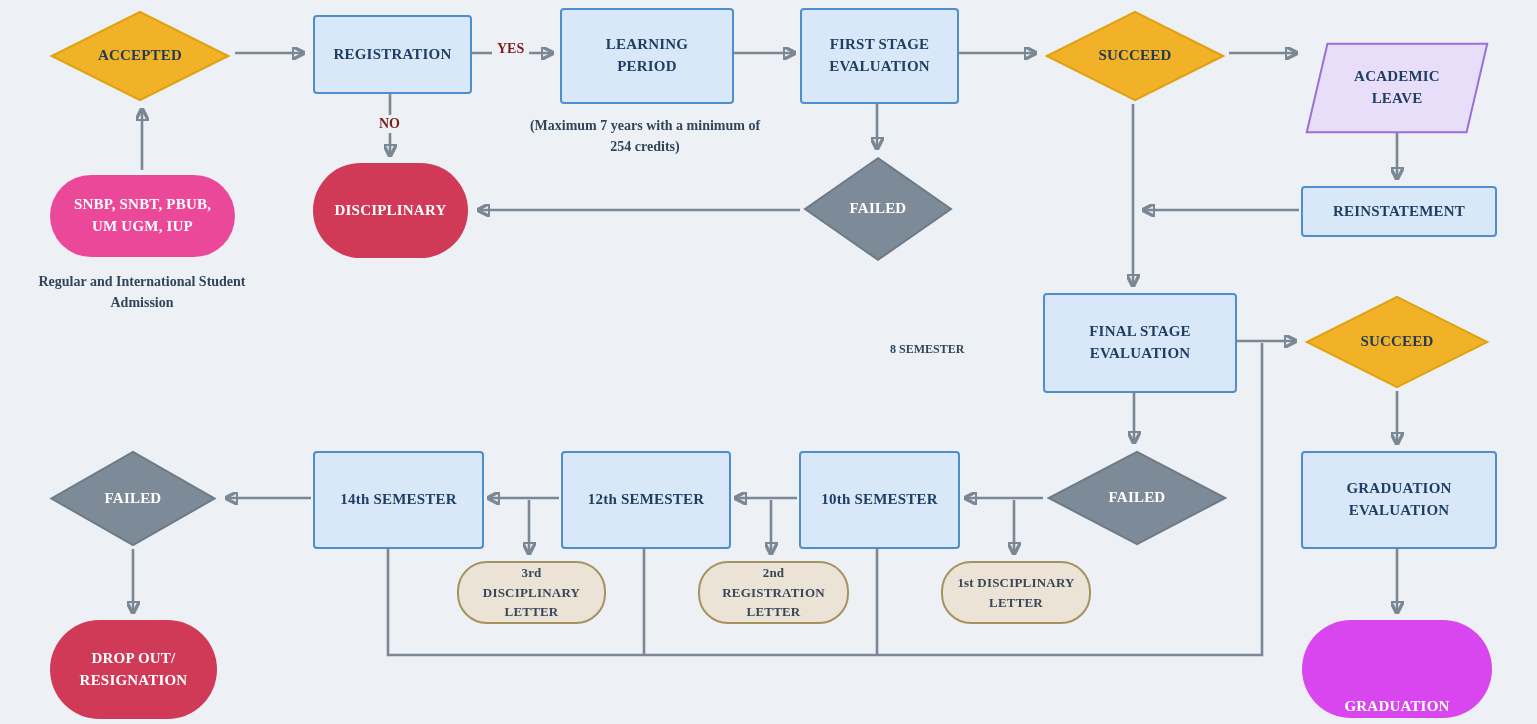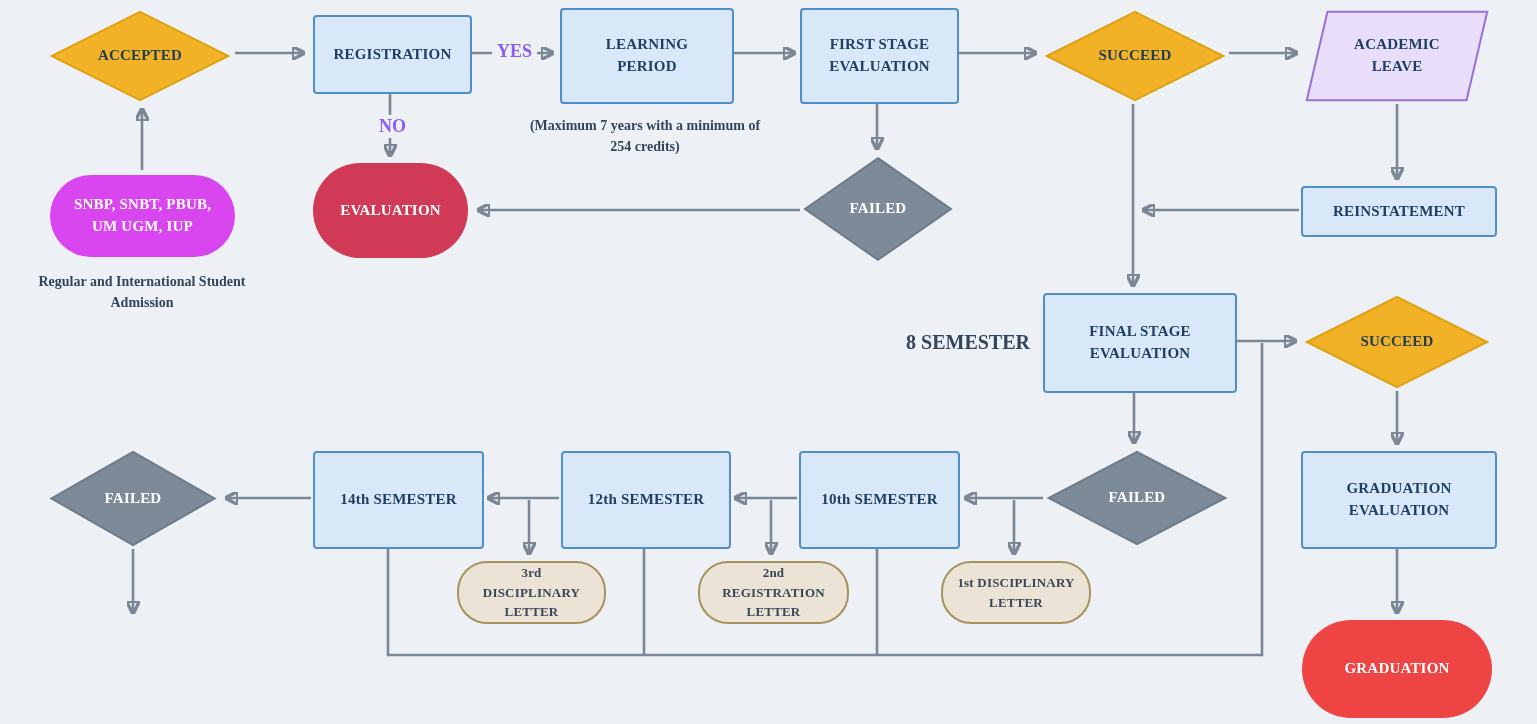--- a/index.html
+++ b/index.html
@@ -13,38 +13,38 @@
     position:absolute;display:flex;align-items:center;justify-content:center;
     text-align:center;font-weight:bold;z-index:1;font-size:15px;line-height:1.45;
     letter-spacing:.2px;
   }
   .shape{position:absolute;left:0;top:0;width:100%;height:100%;z-index:0;}
   .lbl{position:relative;z-index:1;padding:0 10px;}
   
   .rect{background:#d9e8f8;border:2px solid #4e8ecb;border-radius:4px;color:#1e3f63;}
   
   .stadium{border-radius:60px;}
-  .purple{background:#d946ef;color:#ffffff;}
+  .purple{background:#ec4899;color:#ffffff;}
   .red{background:#d03a56;color:#ffffff;}
-  .green{background:#ef4444;color:#ffffff;}
+  .green{background:#d946ef;color:#ffffff;align-items:flex-end;}
   .beige{background:#ebe4d6;border:2px solid #a6925f;border-radius:30px;
          color:#384657;font-size:13px;line-height:1.5;}
   
   .diamond .lbl{padding:0 26px;}
   .diamond.yellow{color:#243c52;}
   .diamond.gray{color:#ffffff;}
   .diamond.yellow polygon{fill:#f2b227;stroke:#dea112;stroke-width:2;}
   .diamond.gray polygon{fill:#7d8b98;stroke:#6d7b88;stroke-width:2;}
   
-  .para{color:#1e3f63;}
+  .para{color:#1e3f63;margin-top:32px;}
   .para polygon{fill:#e9def9;stroke:#9b6fd6;stroke-width:2;}
   
   .edge-label{
-    position:absolute;z-index:2;background:#edf1f6;color:#8b5cf6;
-    font-weight:bold;font-size:18px;padding:1px 5px;
+    position:absolute;z-index:2;background:#edf1f6;color:#7f1d1d;
+    font-weight:bold;font-size:14px;padding:1px 5px;
   }
   .note{
     position:absolute;z-index:2;color:#31455a;font-weight:bold;
     font-size:14px;text-align:center;line-height:1.5;
   }
 </style>
 </head>
 <body>
 
 <div id="canvas">
@@ -120,37 +120,37 @@
   <div class="edge-label" style="left:492px;top:40px">YES</div>
   <div class="edge-label" style="left:374px;top:115px">NO</div>
 
   <div class="node stadium purple" style="left:50px;top:175px;width:185px;height:82px">
     <span class="lbl" style="max-width:155px">SNBP, SNBT, PBUB, UM UGM, IUP</span>
   </div>
 
   <div class="note" style="left:37px;top:271px;width:210px">Regular and International Student Admission</div>
 
   <div class="node stadium red" style="left:313px;top:163px;width:155px;height:95px">
-    <span class="lbl">EVALUATION</span>
+    <span class="lbl">DISCIPLINARY</span>
   </div>
 
   <div class="note" style="left:525px;top:115px;width:240px">(Maximum 7 years with a minimum of 254 credits)</div>
 
   <div class="node diamond gray" style="left:802px;top:156px;width:152px;height:106px">
     <svg class="shape" viewBox="0 0 100 100" preserveAspectRatio="none">
       <polygon points="50,2 98,50 50,98 2,50" vector-effect="non-scaling-stroke"></polygon>
       </svg>
     <span class="lbl">FAILED</span>
   </div>
 
   <div class="node rect" style="left:1301px;top:186px;width:192px;height:47px">
     <span class="lbl">REINSTATEMENT</span>
   </div>
 
-  <div class="note" style="left:890px;top:327px;width:140px;text-align:right;font-size:20px">8 SEMESTER</div>
+  <div class="note" style="left:890px;top:340px;width:140px;text-align:left;font-size:12px">8 SEMESTER</div>
 
   <div class="node rect" style="left:1043px;top:293px;width:190px;height:96px">
     <span class="lbl" style="max-width:120px">FINAL STAGE EVALUATION</span>
   </div>
 
   <div class="node diamond yellow" style="left:1303px;top:295px;width:188px;height:94px">
     <svg class="shape" viewBox="0 0 100 100" preserveAspectRatio="none">
       <polygon points="50,2 98,50 50,98 2,50" vector-effect="non-scaling-stroke"></polygon>
       </svg>
     <span class="lbl">SUCCEED</span>
@@ -191,18 +191,21 @@
   </div>
 
   <div class="node stadium beige" style="left:698px;top:561px;width:147px;height:59px">
     <span class="lbl" style="max-width:118px">2nd REGISTRATION LETTER</span>
   </div>
 
   <div class="node stadium beige" style="left:941px;top:561px;width:146px;height:59px">
     <span class="lbl" style="max-width:118px">1st DISCIPLINARY LETTER</span>
   </div>
 
+  <div class="node stadium red" style="left:50px;top:620px;width:167px;height:99px">
+    <span class="lbl" style="max-width:120px">DROP OUT/ RESIGNATION</span>
+  </div>
 
   <div class="node stadium green" style="left:1302px;top:620px;width:190px;height:98px">
     <span class="lbl">GRADUATION</span>
   </div>
 
 </div>
 
 </body></html>

